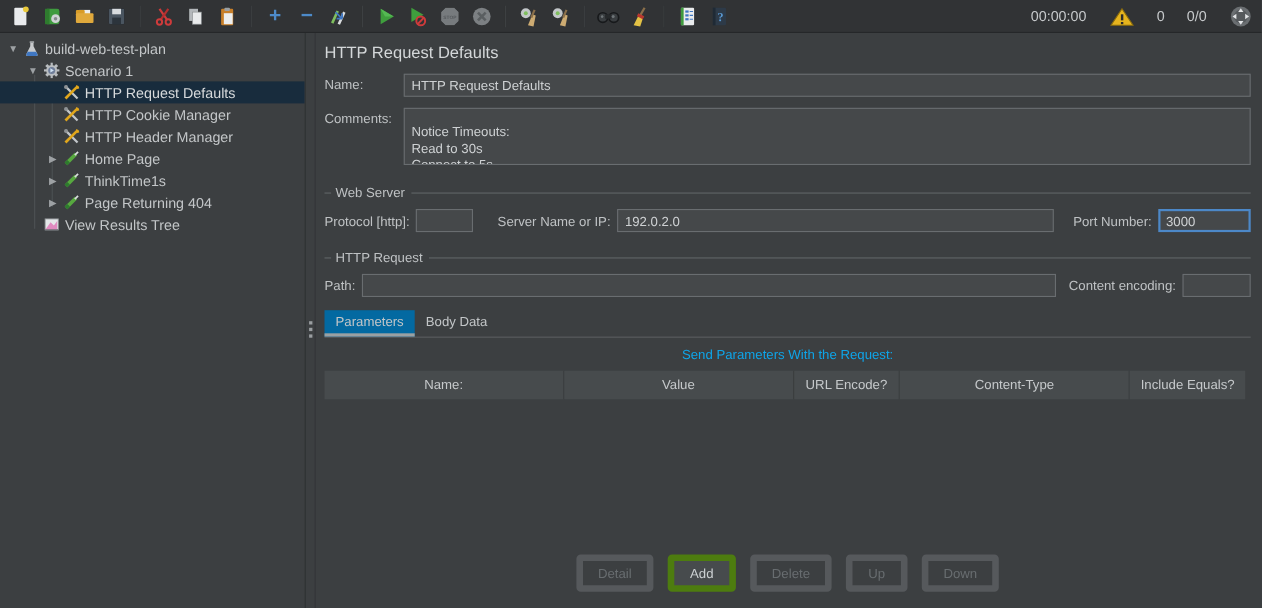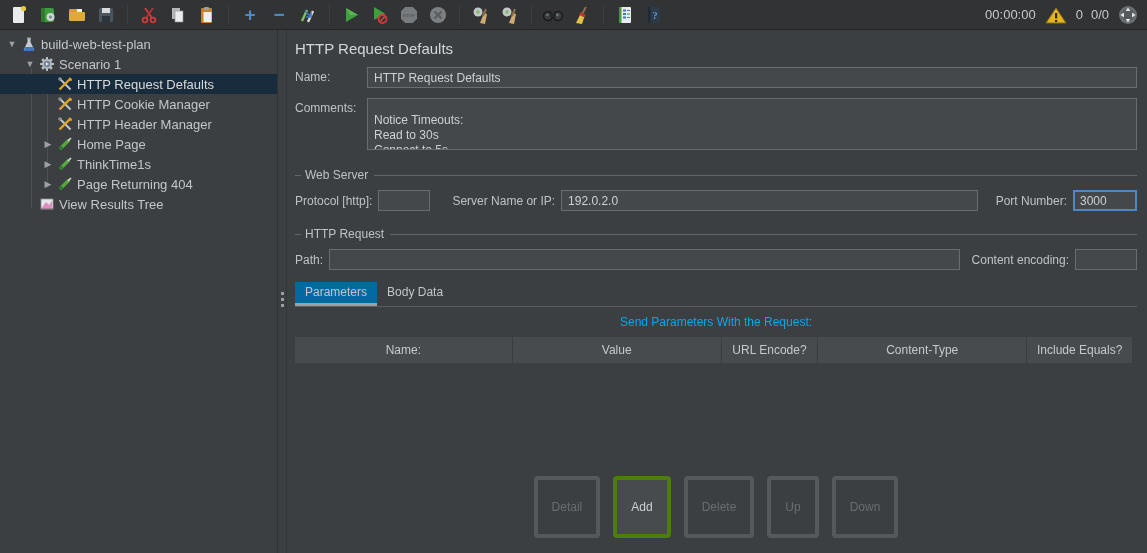--- a/index.html
+++ b/index.html
@@ -11,21 +11,21 @@
   }
   
   .toolbar {
     height:30px; flex:0 0 30px; background:#313335;
     border-bottom:1px solid #252729;
     display:flex; align-items:center; padding:0 8px; gap:7px;
   }
   .tbtn { width:22px; height:22px; display:flex; align-items:center; justify-content:center; border-radius:3px; }
   .tbtn svg { display:block; }
   .tsep { width:1px; height:20px; background:#252729; border-right:1px solid #3d4042; margin:0 3px; }
-  .tb-right { margin-left:auto; display:flex; align-items:center; gap:8px; color:#c6c9cb; font-size:13px; }
+  .tb-right { margin-left:auto; display:flex; align-items:center; gap:20px; color:#c6c9cb; font-size:13px; }
   .plusminus { color:#4d8ac9; font-size:19px; font-weight:bold; line-height:18px; }
   
   .content { flex:1; display:flex; min-height:0; }
   
   .tree {
     width:277px; flex:0 0 277px; background:#3c3f41; position:relative;
     padding-top:4px; overflow:hidden;
   }
   .guide { position:absolute; width:1px; background:#4d5154; }
   .g1 { left:31px; top:38px; height:140px; }
@@ -71,22 +71,22 @@
   .pth {
     background:#474b4d; color:#c6c9cb; text-align:center; padding:6px 2px;
     border-right:1px solid #3a3d3f; overflow:hidden; white-space:nowrap;
   }
   .pth:last-child { border-right:none; }
   .tbody { flex:1; }
   
   .btnrow { display:flex; justify-content:center; gap:13px; padding:6px 0 15px 0; }
   .btn {
     font-family:"Liberation Sans", sans-serif; font-size:12px;
-    background:#474b4d; color:#ccd0d2; border:4px solid #4d7c0f;
-    border-radius:4px; padding:20px 14px; min-width:44px;
+    background:#474b4d; color:#ccd0d2; border:6px solid #4d7c0f;
+    border-radius:4px; padding:4px 14px; min-width:44px;
   }
   .btn.disabled { background:transparent; color:#686d70; border-color:#56595c; }
 </style>
 </head>
 <body>
 
 <div class="toolbar">
   <span class="tbtn">
       <svg width="20" height="20">
         <rect x="4" y="2" width="11" height="16" rx="1" fill="#e9ebed"></rect>
@@ -407,21 +407,21 @@
 
 
     <div class="gtitle">Web Server</div>
 
     <div class="irow">
       <span class="lbl">Protocol [http]:</span>
       <input class="tfield" style="width: 52px;" type="text" value="">
       <span class="lbl" style="margin-left:16px">Server Name or IP:</span>
       <input class="tfield grow" type="text" value="192.0.2.0" style="">
       <span class="lbl" style="margin-left:12px">Port Number:</span>
-      <input class="tfield focused" style="width: 64px;" type="text" value="3000">
+      <input class="tfield focused" style="width: 84px;" type="text" value="3000">
     </div>
 
     <div class="gtitle">HTTP Request</div>
 
     <div class="irow">
       <span class="lbl">Path:</span>
       <input class="tfield grow" type="text" value="" style="">
       <span class="lbl" style="margin-left:6px">Content encoding:</span>
       <input class="tfield" style="width: 62px;" type="text" value="">
     </div>

